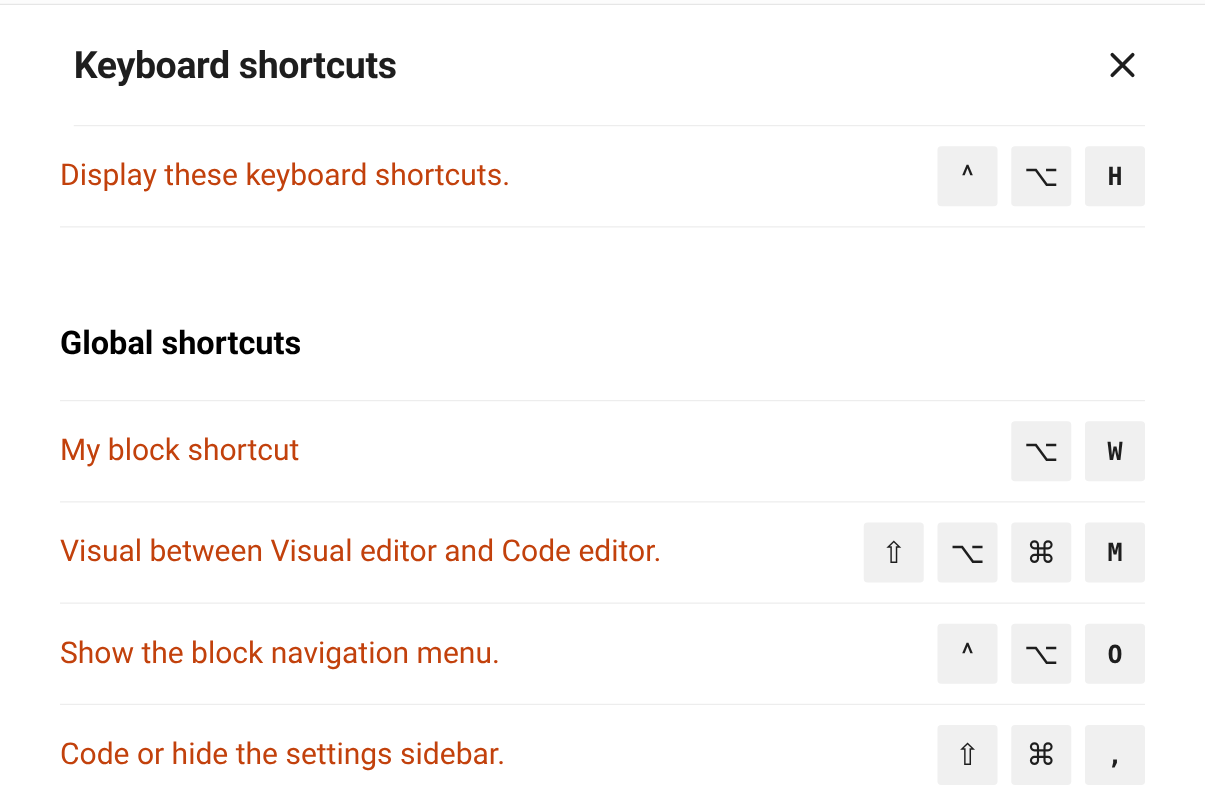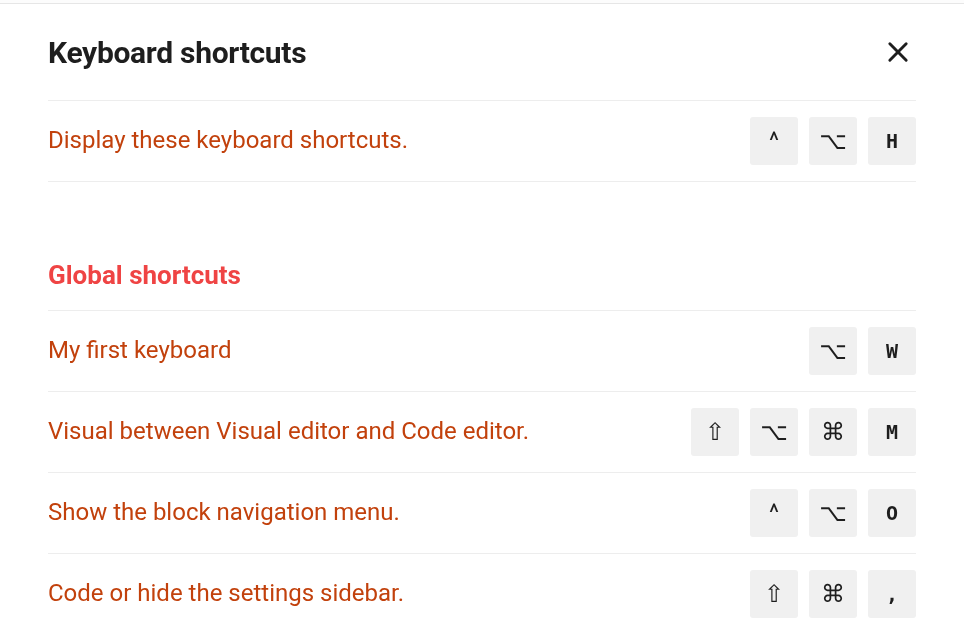--- a/index.html
+++ b/index.html
@@ -22,20 +22,21 @@
     }
     .modal {
       padding: 0 48px;
     }
     .header {
       display: flex;
       align-items: center;
       justify-content: space-between;
       padding: 30px 0 30px 0;
       border-bottom: 1px solid #ededed;
+      margin-left: 11px;
     }
     .title {
       font-size: 30px;
       font-weight: 700;
       color: #1e1e1e;
       letter-spacing: -0.3px;
     }
     .close-btn {
       width: 36px;
       height: 36px;
@@ -88,23 +89,23 @@
       font-family: -apple-system, BlinkMacSystemFont, "Segoe UI", Roboto, sans-serif;
       font-size: 24px;
       font-weight: 400;
     }
     .section-gap {
       height: 70px;
     }
     .section-title {
       font-size: 26px;
       font-weight: 700;
-      color: #ef4444;
+      color: #000000;
       padding-top: 8px;
-      padding-bottom: 20px;
+      padding-bottom: 30px;
       border-bottom: 1px solid #ededed;
     }
   </style>
 </head>
 <body>
 
 <div class="top-border"></div>
 
 <div class="modal">
 
@@ -125,21 +126,21 @@
         <span class="key">H</span>
       </div>
   </div>
 
   <div class="section-gap"></div>
 
   <h2 class="section-title">Global shortcuts</h2>
 
   <div id="section-rows">
       <div class="row">
-        <div class="row-desc">My first keyboard</div>
+        <div class="row-desc">My block shortcut</div>
         <div class="keys">
           <span class="key icon">⌥</span>
           <span class="key">W</span>
         </div>
       </div>
       <div class="row">
         <div class="row-desc">Visual between Visual editor and Code editor.</div>
         <div class="keys">
           <span class="key icon">⇧</span>
           <span class="key icon">⌥</span>

